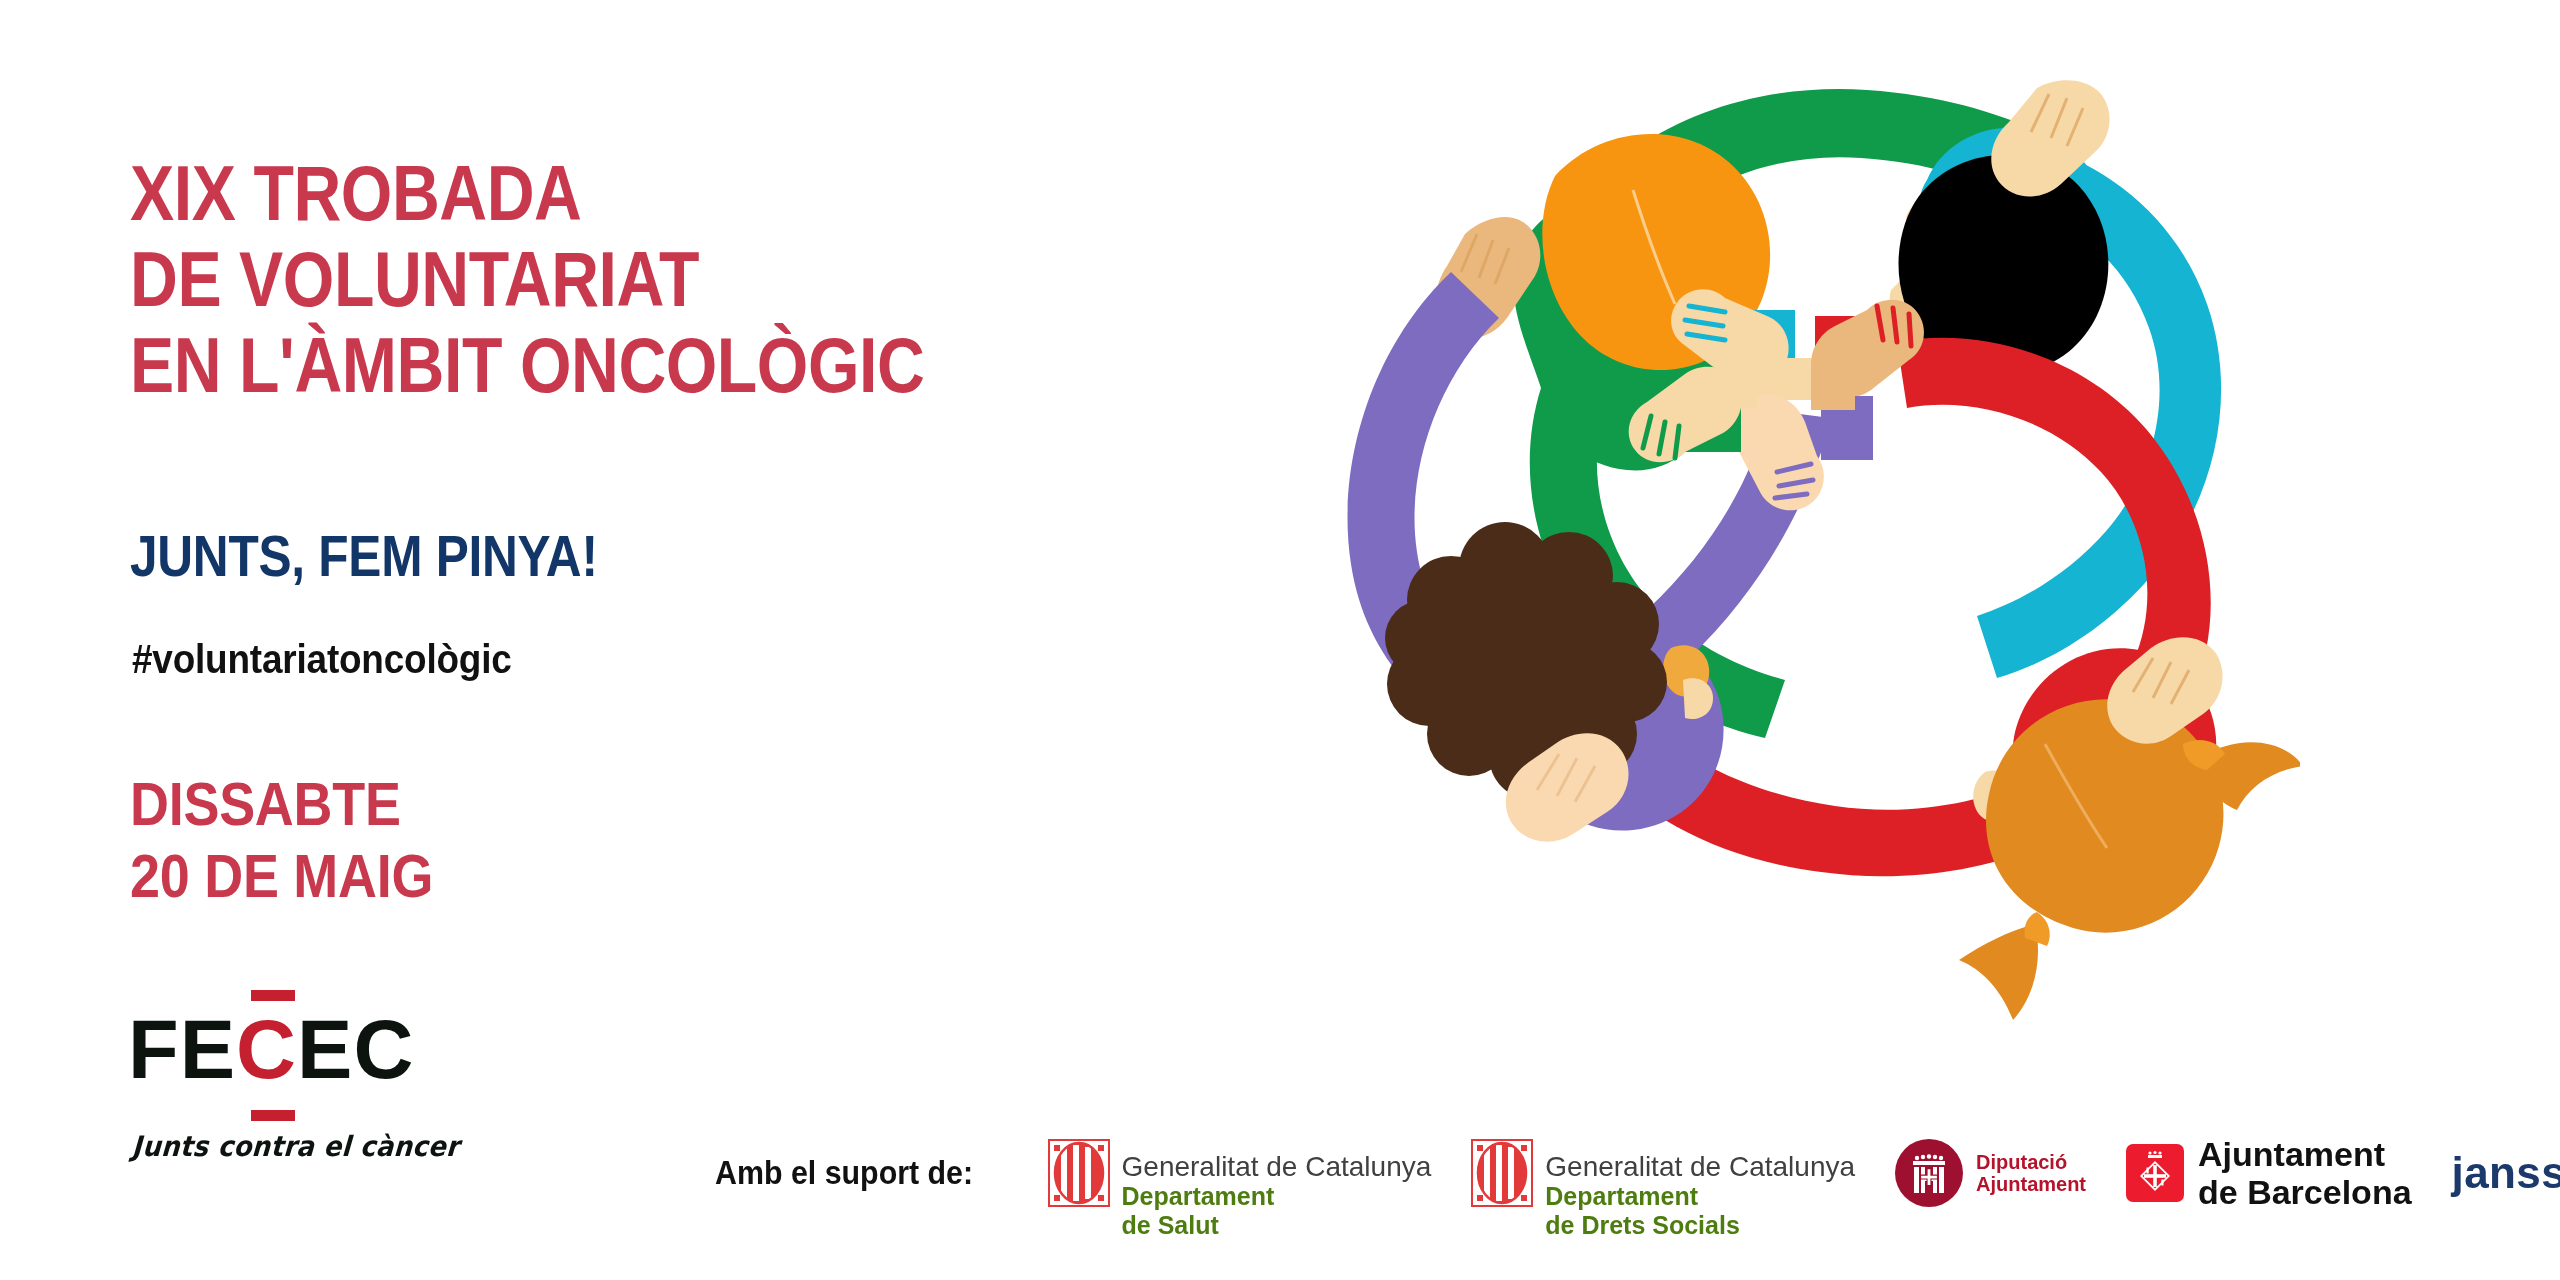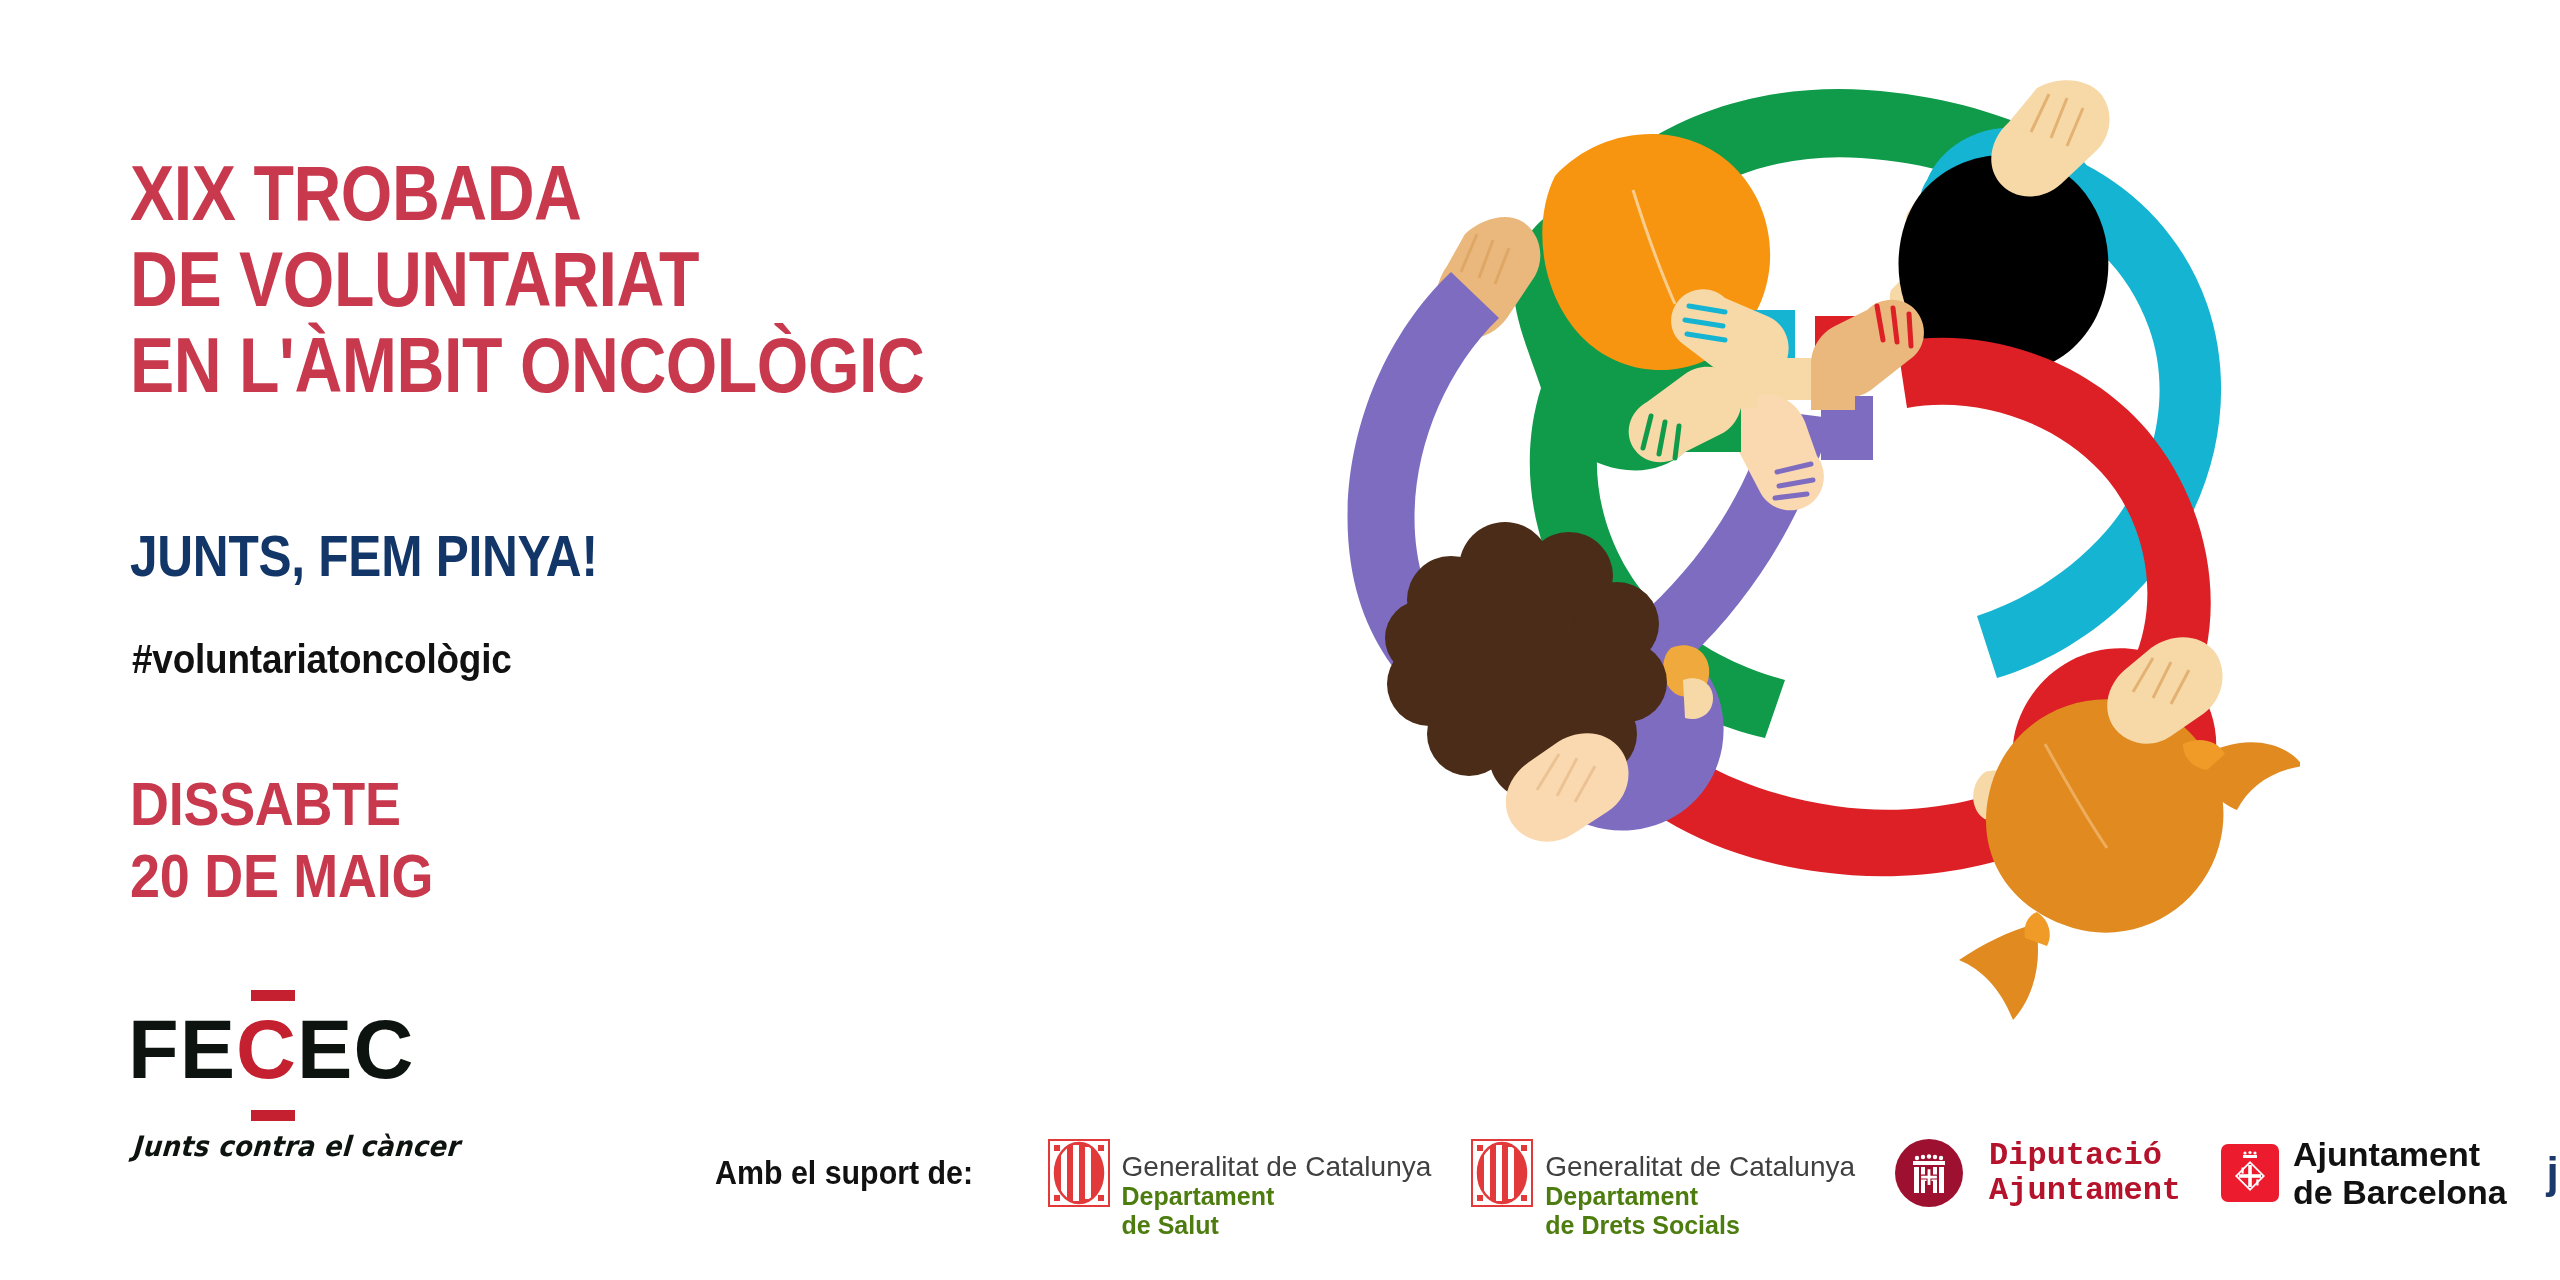--- a/index.html
+++ b/index.html
@@ -173,27 +173,26 @@
     font-weight: 700;
   }
   .senyera {
     width: 62px;
     height: 68px;
     margin-right: 12px;
     flex: none;
   }
   .dip-mark { width: 68px; height: 68px; margin-right: 13px; flex: none; }
   .dip-text .dip-l1, .dip-text .dip-l2 {
-    font-family: Liberation Mono, monospace;
-    font-weight: 700;
-    font-size: 32px;
+    font-family: Liberation Sans, sans-serif;
+    font-weight: 700;
+    font-size: 20px;
     color: #b5122b;
     line-height: 1.1;
     white-space: nowrap;
-    margin-left: 13px;
   }
   .ajt-mark { width: 58px; height: 58px; margin-right: 14px; flex: none; }
   .ajt-text .ajt-l1, .ajt-text .ajt-l2 {
     font-family: "Liberation Sans", sans-serif;
     font-weight: 700;
     font-size: 34px;
     color: #111111;
     line-height: 1.12;
     white-space: nowrap;
   }

